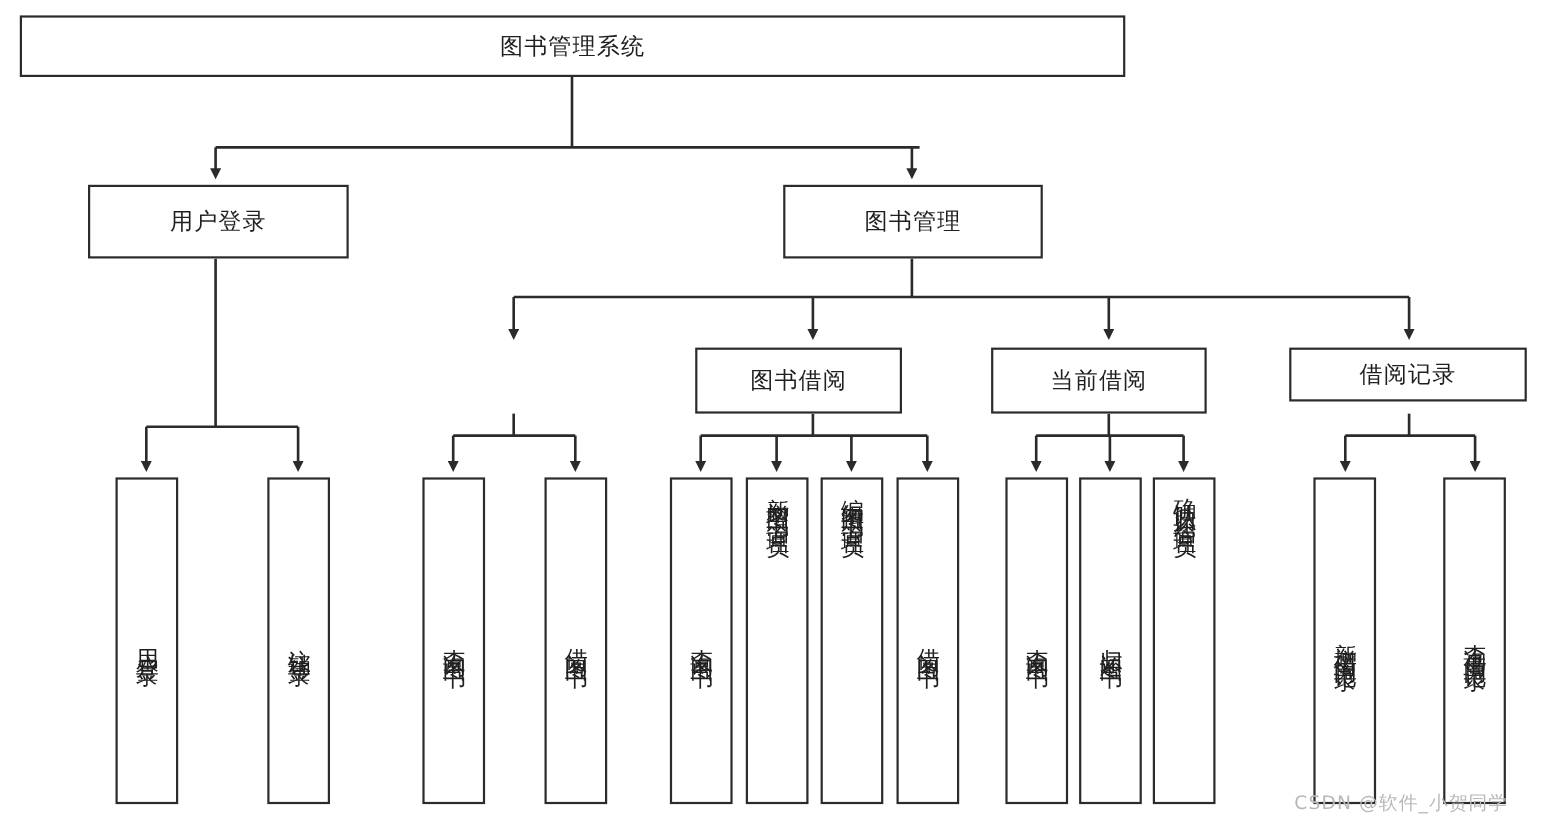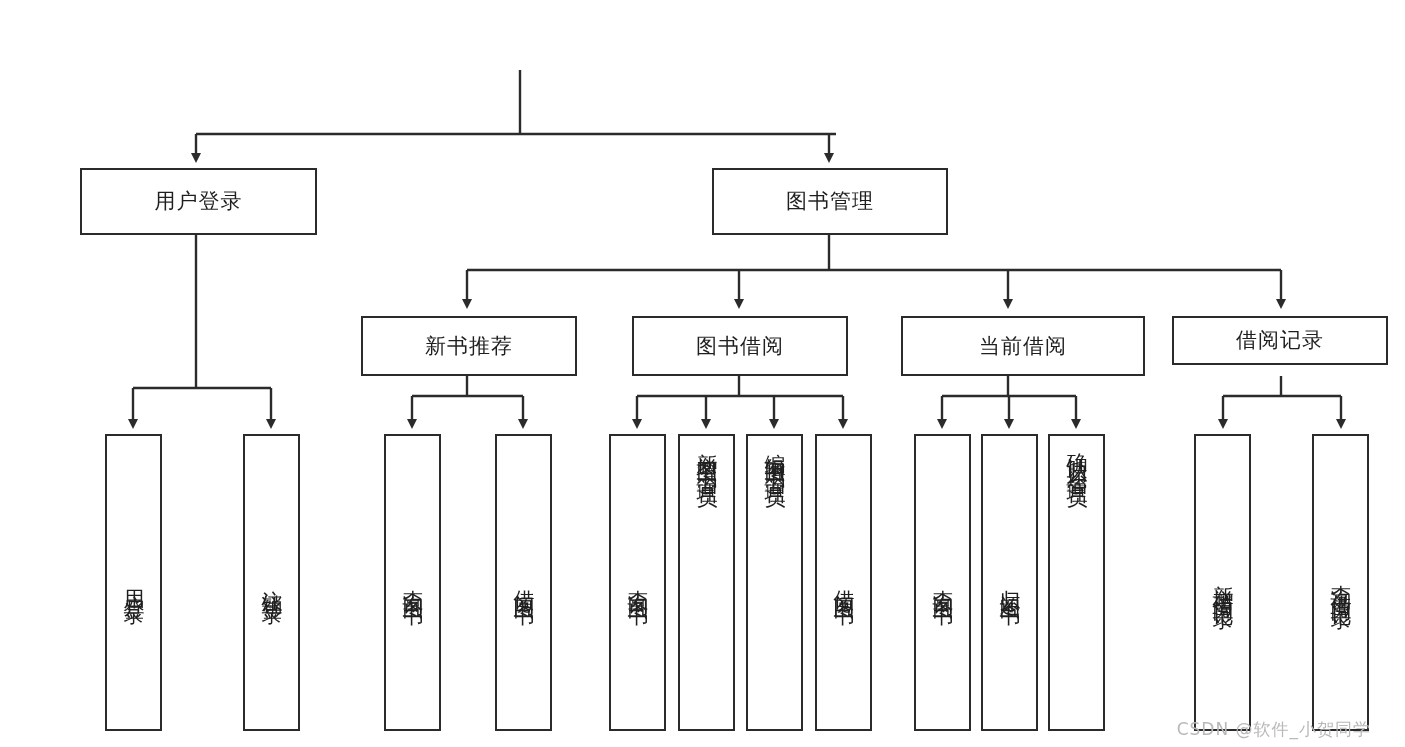--- a/index.html
+++ b/index.html
@@ -116,35 +116,35 @@
       <path d="M1009,396 L1009,424" marker-end="url(#arrow)"></path>
       <path d="M1076,396 L1076,424" marker-end="url(#arrow)"></path>
 
       <path d="M1281,376 L1281,396"></path>
       <path d="M1223,396 L1341,396"></path>
       <path d="M1223,396 L1223,424" marker-end="url(#arrow)"></path>
       <path d="M1341,396 L1341,424" marker-end="url(#arrow)"></path>
     </g>
   </svg>
 
+  <div class="node" style="left:18px;top:14px;width:1005px;height:56px;">
+    <span class="label">图书管理系统</span>
+  </div>
 
   <div class="node" style="left:80px;top:168px;width:237px;height:67px;">
     <span class="label">用户登录</span>
   </div>
   <div class="node" style="left:712px;top:168px;width:236px;height:67px;">
     <span class="label">图书管理</span>
   </div>
 
-  <div class="node" style="left:361px;top:316px;width:216px;height:60px;">
-    <span class="label">新书推荐</span>
-  </div>
-  <div class="node" style="left:632px;top:316px;width:216px;height:60px;">
+  <div class="node" style="left:632px;top:316px;width:188px;height:60px;">
     <span class="label">图书借阅</span>
   </div>
-  <div class="node" style="left:901px;top:316px;width:244px;height:60px;">
+  <div class="node" style="left:901px;top:316px;width:196px;height:60px;">
     <span class="label">当前借阅</span>
   </div>
   <div class="node" style="left:1172px;top:316px;width:216px;height:49px;">
     <span class="label">借阅记录</span>
   </div>
 
   <div class="node leaf centered" style="left:105px;top:434px;width:57px;height:297px;">
     <span class="label">用户登录</span>
   </div>
   <div class="node leaf centered" style="left:243px;top:434px;width:57px;height:297px;">

